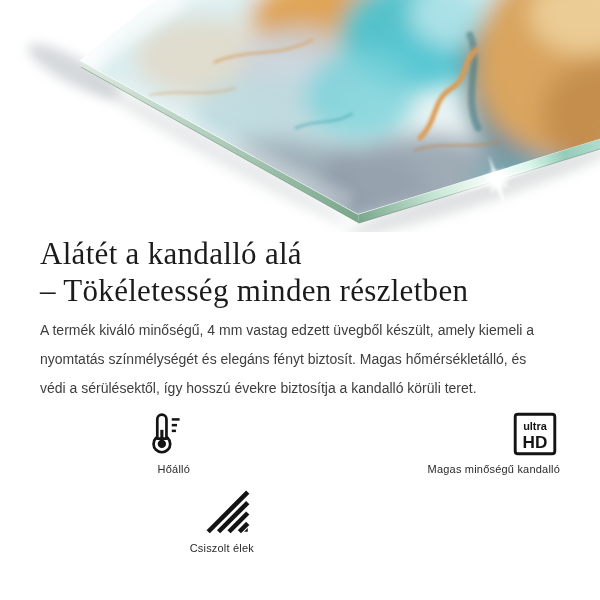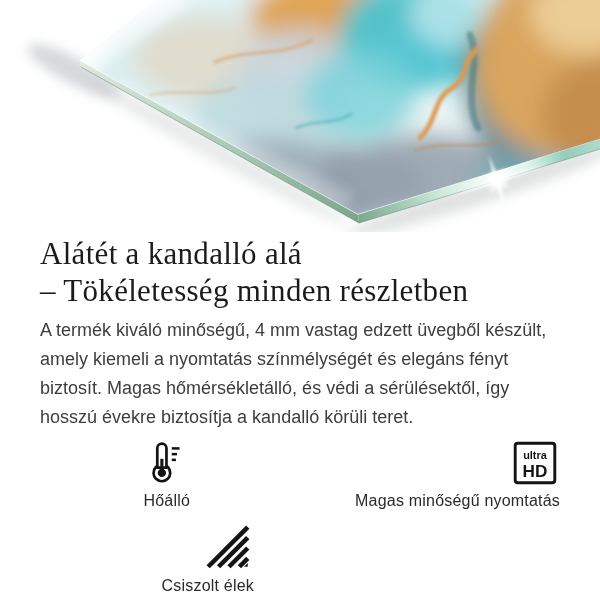--- a/index.html
+++ b/index.html
@@ -22,21 +22,21 @@
     font-weight:500;
     font-size:31px;
     line-height:37px;
     color:#1b1b1b;
     letter-spacing:0.3px;
   }
   h1 span{display:block;}
   .desc{
     margin:7px 0 0 0;
     width:514px;
-    font-size:18px;
+    font-size:14px;
     line-height:29px;
     color:#3d3d3d;
   }
 
   
   .features{
     margin:6px 40px 0 40px;
     display:flex;
     flex-wrap:wrap;
     justify-content:space-between;
@@ -47,21 +47,21 @@
     align-items:flex-end;
     margin-bottom:13px;
   }
   .feature.col-1{width:150px;}
   .feature.col-2{width:214px;}
   .feature.col-3{width:150px;}
   .feature .ic{width:50px;height:50px;}
   .feature .ic svg{width:50px;height:50px;display:block;}
   .feature .lbl{
     margin-top:4px;
-    font-size:16px;
+    font-size:11px;
     color:#2a2a2a;
     letter-spacing:0.2px;
     white-space:nowrap;
   }
   .ic-stroke{stroke:#141414;fill:none;}
   .ic-fill{fill:#141414;stroke:none;}
   .ic-text{fill:#141414;font-family:"Liberation Sans",sans-serif;text-anchor:middle;}
 </style>
 </head>
 <body>
@@ -198,21 +198,21 @@
     </div>
 
     <div class="feature col-2">
       <div class="ic">
         <svg viewBox="0 0 48 48">
           <rect class="ic-stroke" x="5" y="5" width="38" height="38" rx="2.5" stroke-width="2.8"></rect>
           <text class="ic-text" x="24" y="20" font-size="10.5" font-weight="bold">ultra</text>
           <text class="ic-text" x="24" y="37" font-size="16.5" font-weight="bold">HD</text>
         </svg>
       </div>
-      <div class="lbl">Magas minőségű nyomtatás</div>
+      <div class="lbl">Magas minőségű kandalló</div>
     </div>
 
 
 
     <div class="feature col-2">
       <div class="ic">
         <svg viewBox="0 0 48 48">
           <g stroke="#141414" stroke-width="4.4" stroke-linecap="butt">
             <line x1="4" y1="42" x2="42" y2="4"></line>
             <line x1="14" y1="42" x2="42" y2="14"></line>

